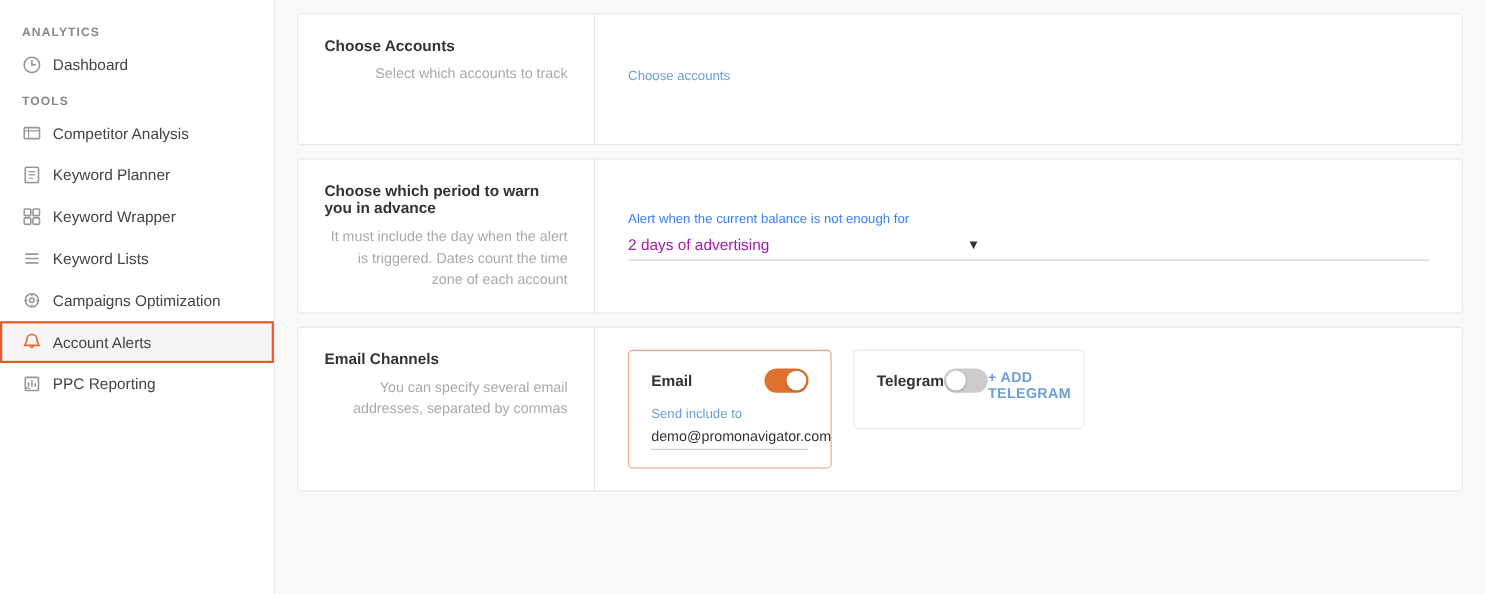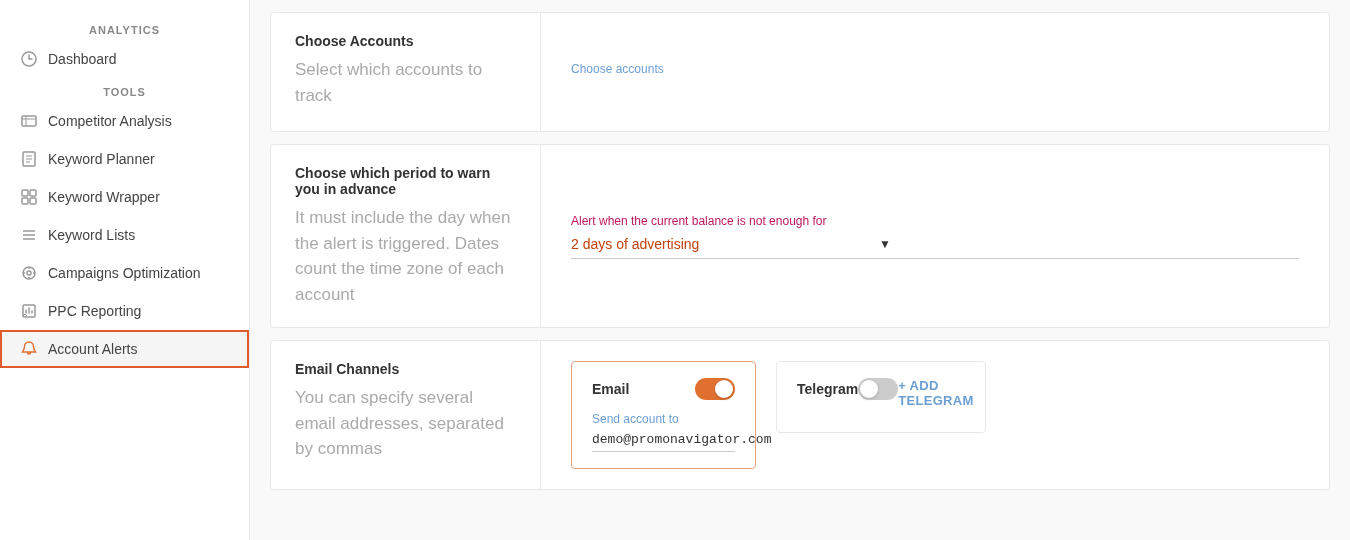--- a/index.html
+++ b/index.html
@@ -6,21 +6,20 @@
     body { font-family: Arial, sans-serif; background: #fff; display: flex; height: 540px; overflow: hidden; }
 
     
     .sidebar {
       width: 250px;
       min-width: 250px;
       background: #fff;
       border-right: 1px solid #e8e8e8;
       padding: 16px 0;
       overflow-y: auto;
-      text-align: center;
     }
     .sidebar-section-title {
       font-size: 11px;
       font-weight: 700;
       color: #888;
       letter-spacing: 1px;
       padding: 8px 20px 4px 20px;
     }
     .sidebar-item {
       display: flex;
@@ -72,23 +71,24 @@
       padding: 20px 24px;
       border-right: 1px solid #e8e8e8;
     }
     .card-left-title {
       font-size: 14px;
       font-weight: 700;
       color: #333;
       margin-bottom: 8px;
     }
     .card-left-desc {
-      font-size: 17px;
+      font-size: 13px;
       color: #aaa;
       line-height: 1.5;
+      text-align: right;
     }
     .card-right {
       flex: 1;
       padding: 20px 30px;
       display: flex;
       flex-direction: column;
       justify-content: center;
     }
 
     
@@ -119,32 +119,32 @@
       letter-spacing: 0.5px;
       text-transform: uppercase;
     }
     .edit-icon {
       font-size: 12px;
     }
 
     
     .alert-label {
       font-size: 12px;
-      color: #be185d;
+      color: #3b82f6;
       margin-bottom: 8px;
     }
     .period-select-row {
       display: flex;
       align-items: center;
       border-bottom: 1px solid #ccc;
       padding-bottom: 6px;
     }
     .period-select {
       font-size: 14px;
-      color: #c2410c;
+      color: #a21caf;
       border: none;
       background: transparent;
       outline: none;
       cursor: pointer;
       width: 300px;
       appearance: none;
     }
     .dropdown-arrow {
       color: #333;
       font-size: 12px;
@@ -209,21 +209,20 @@
     .send-alerts-label {
       font-size: 12px;
       color: #6b9fd4;
       margin-bottom: 6px;
     }
     .send-alerts-email {
       font-size: 13px;
       color: #333;
       border-bottom: 1px solid #ccc;
       padding-bottom: 4px;
-      font-family: Liberation Mono, monospace;
     }
 
     .telegram-box {
       border: 1px solid #e8e8e8;
       border-radius: 4px;
       padding: 16px 20px;
       width: 210px;
       background: #fff;
       display: flex;
       flex-direction: row;
@@ -314,39 +313,39 @@
         <circle cx="8" cy="8" r="2" stroke="#999" stroke-width="1.5"></circle>
         <line x1="8" y1="2" x2="8" y2="4" stroke="#999" stroke-width="1.5"></line>
         <line x1="8" y1="12" x2="8" y2="14" stroke="#999" stroke-width="1.5"></line>
         <line x1="2" y1="8" x2="4" y2="8" stroke="#999" stroke-width="1.5"></line>
         <line x1="12" y1="8" x2="14" y2="8" stroke="#999" stroke-width="1.5"></line>
       </svg>
     </span>
     <span>Campaigns Optimization</span>
   </div>
 
+  <div class="sidebar-item active-alert">
+    <span class="sidebar-icon orange">
+      <svg width="16" height="16" viewBox="0 0 16 16" fill="none">
+        <path d="M8 1 C5.5 1 3.5 3 3.5 5.5 C3.5 8 2 10 1.5 11 L14.5 11 C14 10 12.5 8 12.5 5.5 C12.5 3 10.5 1 8 1Z" stroke="#e07030" stroke-width="1.5" fill="none"></path>
+        <path d="M6.5 11 C6.5 11.8 7.2 13 8 13 C8.8 13 9.5 11.8 9.5 11" stroke="#e07030" stroke-width="1.5" fill="none"></path>
+      </svg>
+    </span>
+    <span>Account Alerts</span>
+  </div>
+
   <div class="sidebar-item">
     <span class="sidebar-icon">
       <svg width="16" height="16" viewBox="0 0 16 16" fill="none">
         <rect x="2" y="2" width="12" height="12" rx="1" stroke="#999" stroke-width="1.5"></rect>
         <path d="M5 10 L5 7 M8 10 L8 5 M11 10 L11 8" stroke="#999" stroke-width="1.5" stroke-linecap="round"></path>
         <path d="M2 13 L4 11 L6 13" stroke="#999" stroke-width="1" fill="none"></path>
       </svg>
     </span>
     <span>PPC Reporting</span>
-  </div>
-
-  <div class="sidebar-item active-alert">
-    <span class="sidebar-icon orange">
-      <svg width="16" height="16" viewBox="0 0 16 16" fill="none">
-        <path d="M8 1 C5.5 1 3.5 3 3.5 5.5 C3.5 8 2 10 1.5 11 L14.5 11 C14 10 12.5 8 12.5 5.5 C12.5 3 10.5 1 8 1Z" stroke="#e07030" stroke-width="1.5" fill="none"></path>
-        <path d="M6.5 11 C6.5 11.8 7.2 13 8 13 C8.8 13 9.5 11.8 9.5 11" stroke="#e07030" stroke-width="1.5" fill="none"></path>
-      </svg>
-    </span>
-    <span>Account Alerts</span>
   </div>
 </div>
 
 <div class="main">
 
   <div class="card-section">
     <div class="card-left">
       <div class="card-left-title">Choose Accounts</div>
       <div class="card-left-desc">Select which accounts to track</div>
     </div>
@@ -382,21 +381,21 @@
     </div>
     <div class="channels-card-right">
 
       <div class="channel-box active-box">
         <div class="channel-header">
           <span class="channel-name">Email</span>
           <div class="toggle on">
             <div class="toggle-knob"></div>
           </div>
         </div>
-        <div class="send-alerts-label">Send account to</div>
+        <div class="send-alerts-label">Send include to</div>
         <div class="send-alerts-email">demo@promonavigator.com</div>
       </div>
 
       <div class="telegram-box">
         <div class="telegram-header">
           <span class="channel-name">Telegram</span>
           <div class="toggle off">
             <div class="toggle-knob"></div>
           </div>
         </div>

